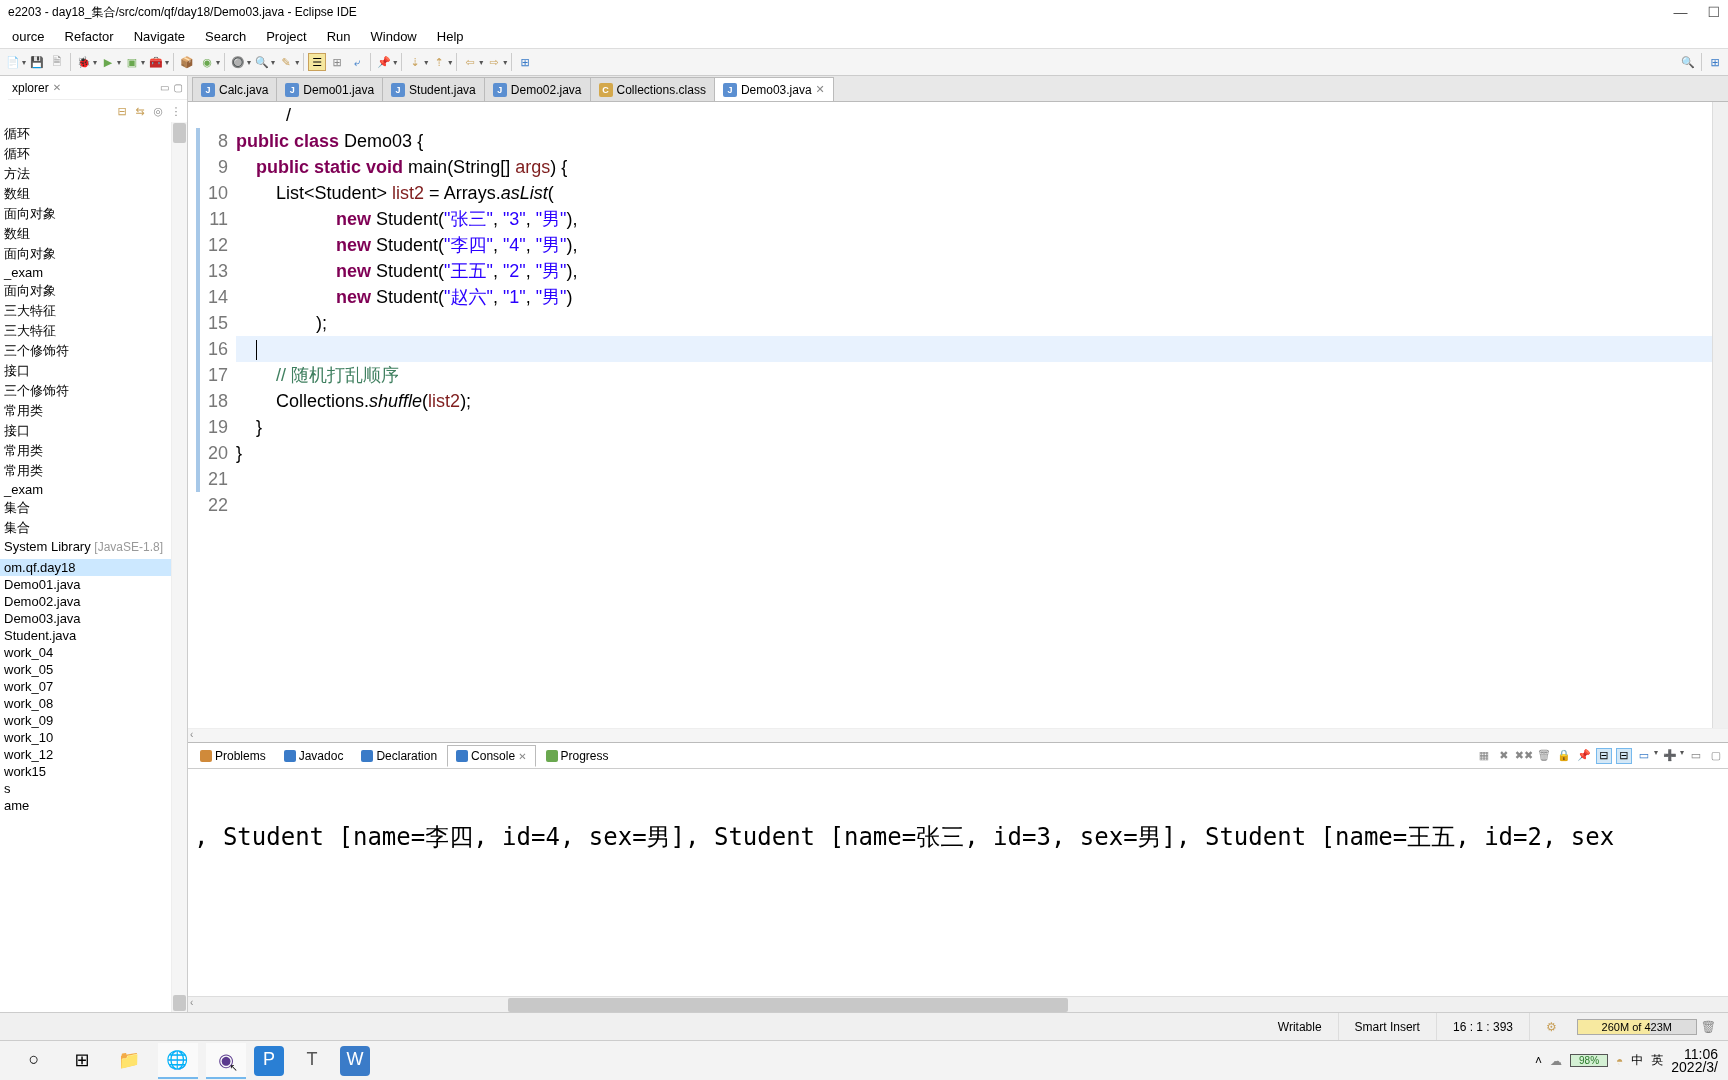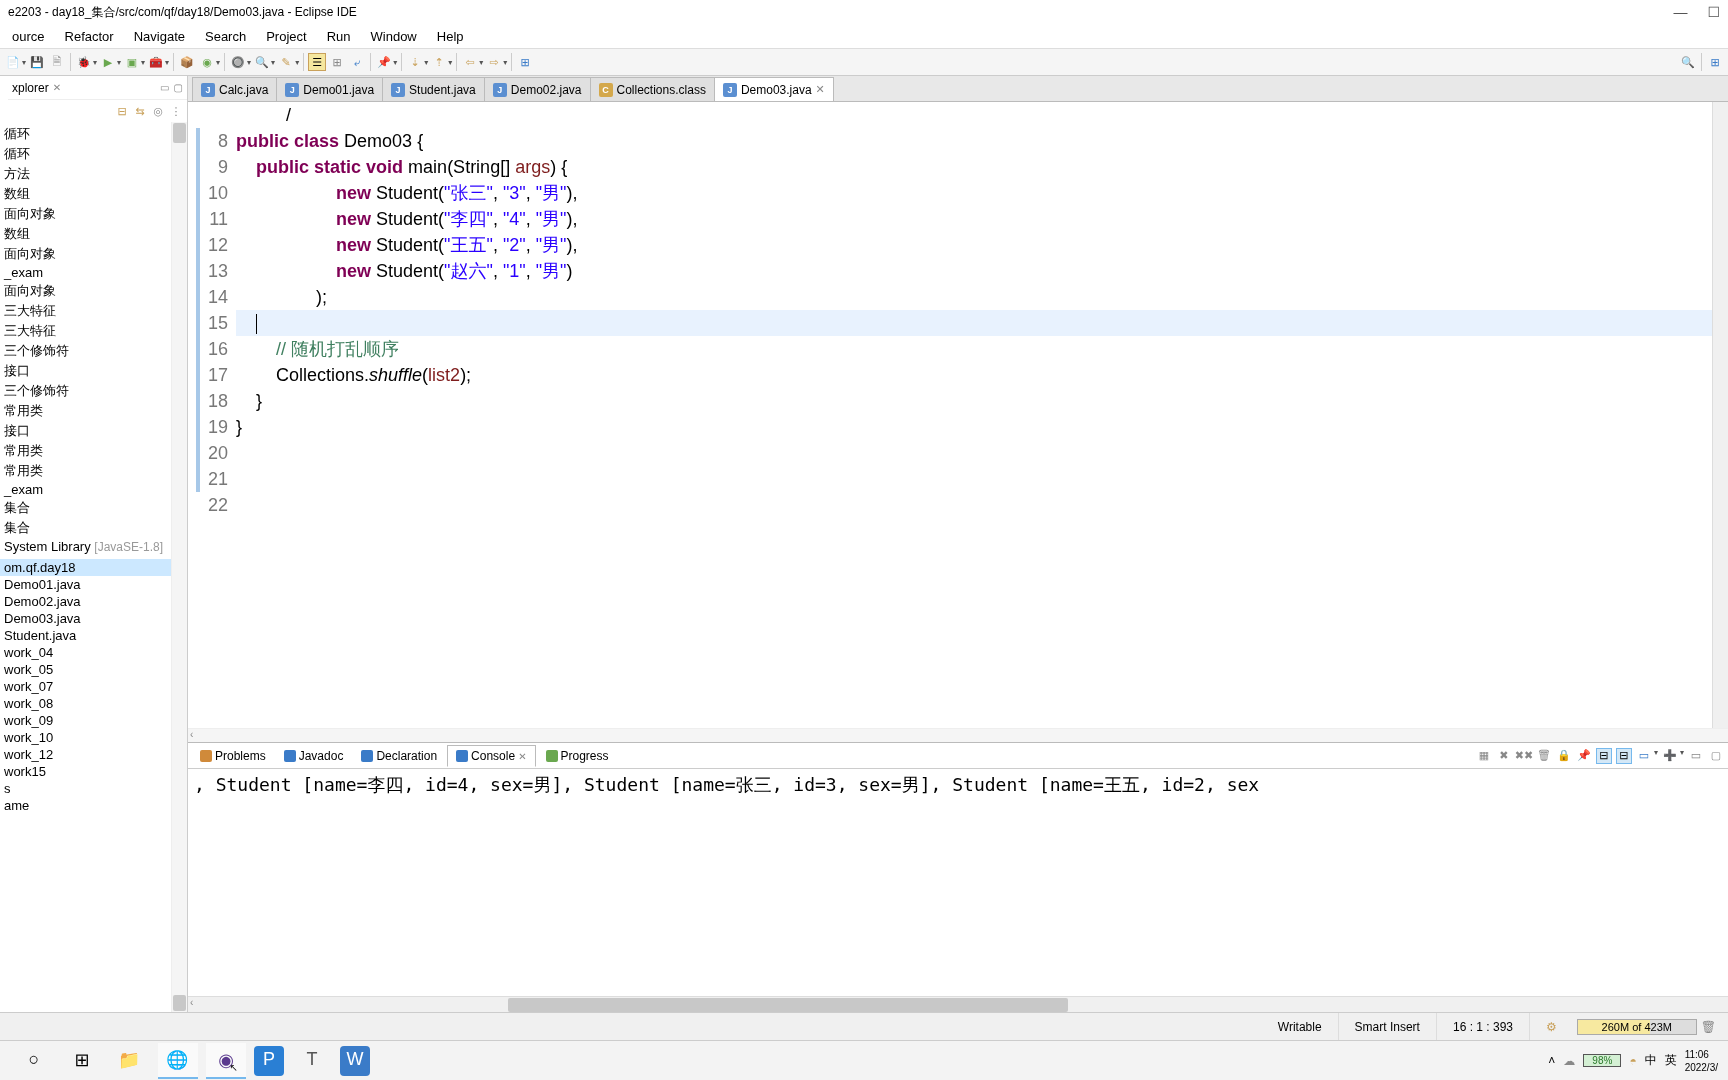--- a/index.html
+++ b/index.html
@@ -50,51 +50,51 @@
 .line .caret { display: inline-block; width: 1px; height: 20px; background: #000; vertical-align: middle; }
 
 .kw { color: #7f0055; font-weight: bold; }
 .str { color: #2a00ff; }
 .comment { color: #3f7f5f; }
 .italic { font-style: italic; }
 .static-ref { color: #0000c0; font-style: italic; }
 .local { color: #7f1d1d; }
 .decl { color: #000; }
 
-.bottom-panel { height: 270px; border-top: 1px solid #bbb; display: flex; flex-direction: column; background: #fff; }
+.bottom-panel { height: 270px; border-top: 1px solid #bbb; display: flex; flex-direction: column; background: #fff; gap: 48px; }
 .panel-tabs { height: 26px; display: flex; align-items: center; border-bottom: 1px solid #ccc; padding: 0 4px; font-size: 12px; gap: 2px; }
 .panel-tab { padding: 3px 8px; display: flex; align-items: center; gap: 3px; }
 .panel-tab.active { background: #fff; border: 1px solid #bbb; border-bottom: 1px solid #fff; margin-bottom: -1px; }
 .panel-tab .p-icon { width: 12px; height: 12px; }
 .panel-tabs .filler { flex: 1; }
 .console-toolbar { display: flex; gap: 4px; }
 .console-toolbar .ct-btn { width: 16px; height: 16px; display: inline-flex; align-items: center; justify-content: center; font-size: 11px; }
 
 .console-title { padding: 2px 6px; font-size: 12px; color: #555; }
-.console-body { flex: 1; overflow: auto; font-family: Consolas, monospace; font-size: 18px; padding: 4px 6px; white-space: nowrap; }
+.console-body { flex: 1; overflow: auto; font-family: Consolas, monospace; font-size: 24px; padding: 4px 6px; white-space: nowrap; }
 .console-scroll { height: 16px; background: #f0f0f0; border-top: 1px solid #ddd; position: relative; }
 .console-scroll-thumb { position: absolute; height: 14px; top: 1px; background: #c8c8c8; border-radius: 2px; }
 
 .statusbar { height: 28px; background: #f0f0f0; border-top: 1px solid #ccc; display: flex; align-items: flex-start; font-size: 12px; padding: 0 8px; }
 .statusbar > div { padding: 0 16px; border-right: 1px solid #ddd; height: 100%; display: flex; align-items: center; }
 .statusbar .filler { flex: 1; border: none; }
 .heap-bar { width: 120px; height: 16px; background: #ddd; border: 1px solid #aaa; position: relative; font-size: 11px; display: flex; align-items: center; justify-content: center; }
 .heap-bar .fill { position: absolute; left: 0; top: 0; bottom: 0; background: #f7e9a0; }
 .heap-bar .txt { position: relative; z-index: 1; }
 .trash-btn { margin-left: 4px; }
 
 .taskbar { position: fixed; bottom: 0; left: 0; right: 0; height: 40px; background: #f3f3f3; border-top: 1px solid #ccc; display: flex; align-items: center; padding: 0 4px; gap: 4px; }
 .search-box { flex: 0 0 310px; height: 36px; background: #fff; border: 1px solid #ccc; display: flex; align-items: center; padding: 0 10px; font-size: 14px; color: #888; }
 .task-icons { display: flex; gap: 8px; margin-left: 10px; }
 .task-icon { width: 40px; height: 36px; display: flex; align-items: center; justify-content: center; font-size: 18px; border-bottom: 2px solid transparent; }
 .task-icon.active { border-bottom-color: #76b9ed; background: #fafafa; }
 .taskbar .filler { flex: 1; }
 .systray { display: flex; align-items: center; gap: 8px; font-size: 12px; padding-right: 6px; }
 .battery { border: 1px solid #555; padding: 0 8px; font-size: 10px; color: #2a7a2a; background: #d4f0d4; }
-.clock { font-size: 10px; line-height: 13px; }
+.clock { text-align: right; font-size: 14px; line-height: 13px; }
 
 .vscroll { width: 16px; background: #f0f0f0; border-left: 1px solid #ddd; position: relative; }
 .tree-scroll { width: 16px; background: #f5f5f5; border-left: 1px solid #eee; position: relative; }
 .tree-scroll-thumb { position: absolute; left: 1px; right: 1px; top: 1px; height: 20px; background: #c8c8c8; border-radius: 2px; }
 
 .tree-wrap { flex: 1; display: flex; min-height: 0; }
 .hscroll-stub { height: 14px; background: #f5f5f5; border-top: 1px solid #eee; position: relative; }
 .hscroll-stub .arrow { position: absolute; left: 2px; font-size: 10px; color: #888; }
 </style>
 </head>
@@ -281,20 +281,21 @@
             <div class="line">18</div>
             <div class="line">19</div>
             <div class="line">20</div>
             <div class="line">21</div>
             <div class="line">22</div>
           </div>
         <div class="code-lines" id="code-lines">
             <div class="line">          /</div>
             <div class="line"><span class="kw">public</span> <span class="kw">class</span> <span class="decl">Demo03</span> {</div>
             <div class="line">    <span class="kw">public</span> <span class="kw">static</span> <span class="kw">void</span> <span class="decl">main</span>(String[] <span class="local">args</span>) {</div>
+            <div class="line">        List&lt;Student&gt; <span class="local">list2</span> = Arrays.<span class="italic">asList</span>(</div>
             <div class="line">                    <span class="kw">new</span> Student(<span class="str">"张三"</span>, <span class="str">"3"</span>, <span class="str">"男"</span>),</div>
             <div class="line">                    <span class="kw">new</span> Student(<span class="str">"李四"</span>, <span class="str">"4"</span>, <span class="str">"男"</span>),</div>
             <div class="line">                    <span class="kw">new</span> Student(<span class="str">"王五"</span>, <span class="str">"2"</span>, <span class="str">"男"</span>),</div>
             <div class="line">                    <span class="kw">new</span> Student(<span class="str">"赵六"</span>, <span class="str">"1"</span>, <span class="str">"男"</span>)</div>
             <div class="line">                );</div>
             <div class="line current">    <span class="caret"></span></div>
             <div class="line">        <span class="comment">// 随机打乱顺序</span></div>
             <div class="line">        Collections.<span class="italic">shuffle</span>(<span class="local">list2</span>);</div>
             <div class="line">    }</div>
             <div class="line">}</div>

